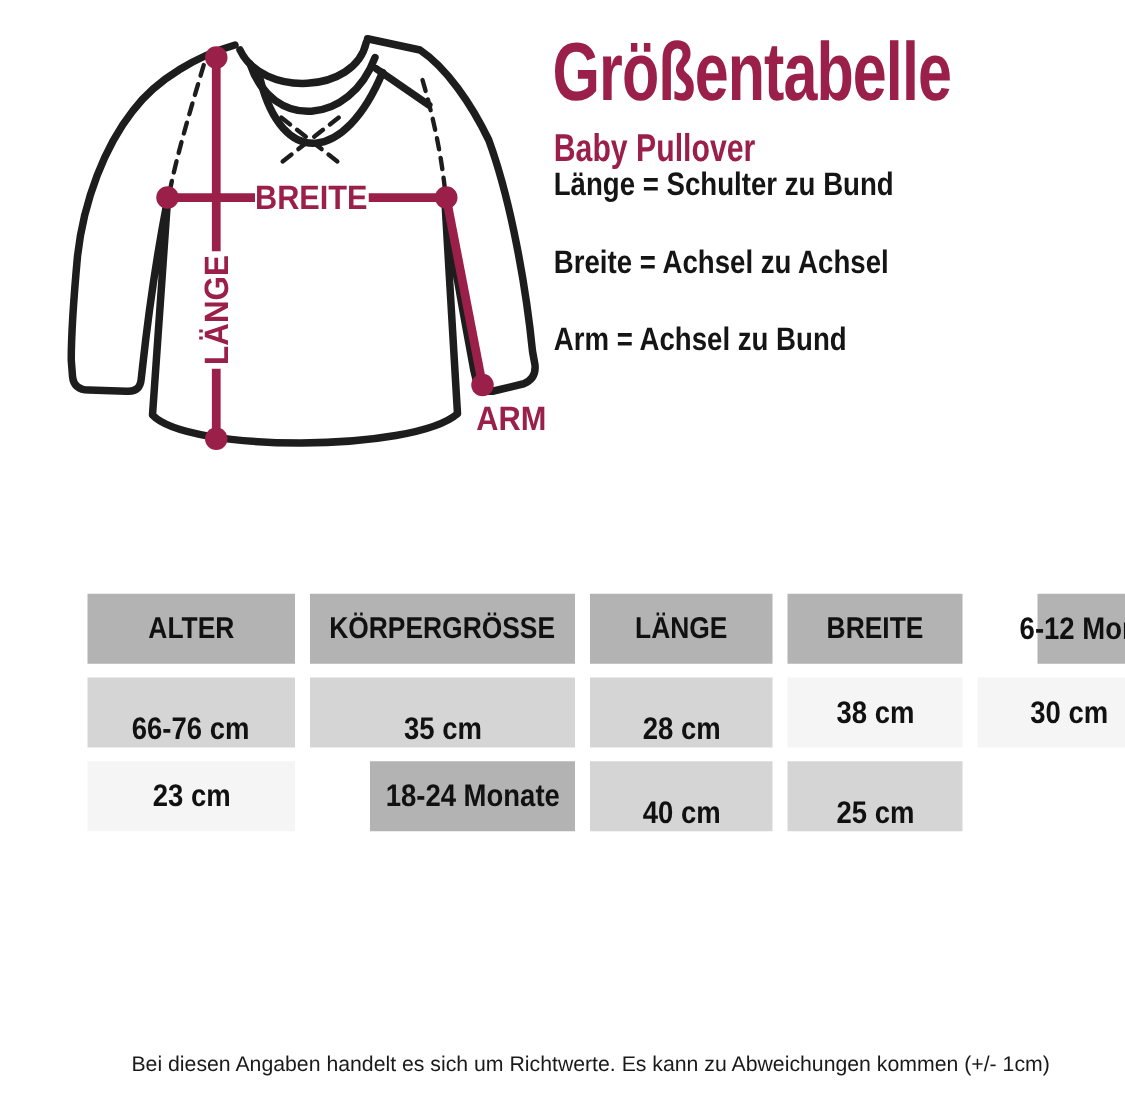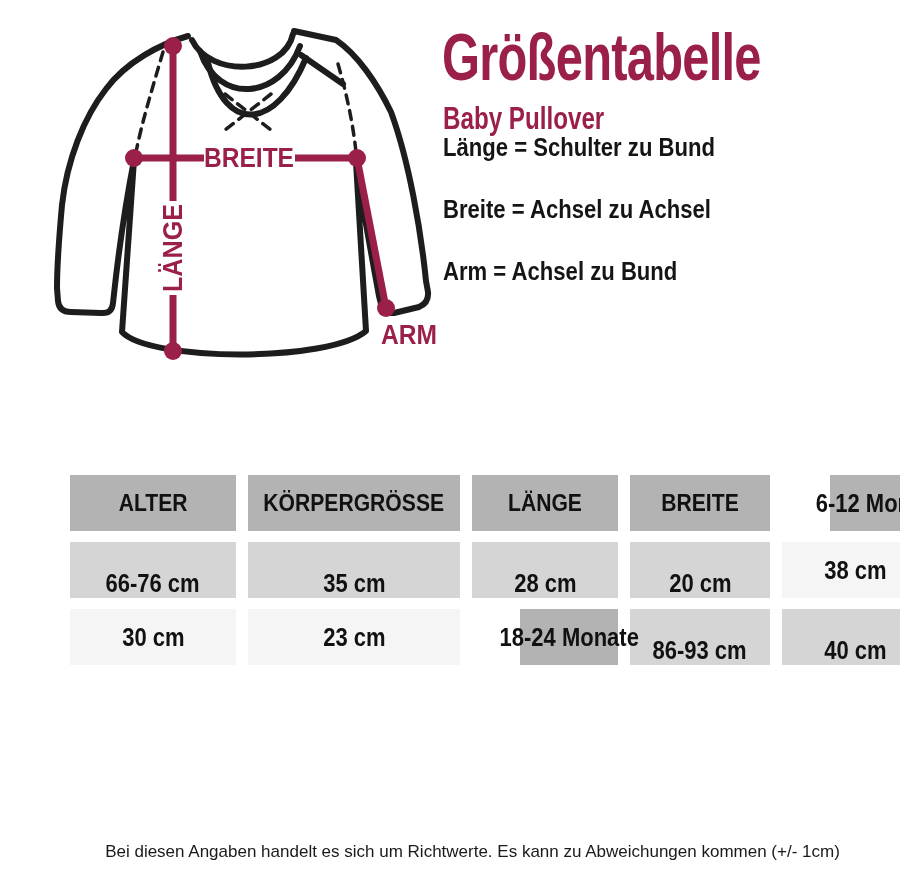--- a/index.html
+++ b/index.html
@@ -135,40 +135,37 @@
       </div>
     <div class="cell odd">
         <span>66-76 cm</span>
       </div>
     <div class="cell odd">
         <span>35 cm</span>
       </div>
     <div class="cell odd">
         <span>28 cm</span>
       </div>
-    <div class="cell odd">
-        <span>20 cm</span>
-      </div>
 
     <div class="cell even">
         <span>38 cm</span>
       </div>
     <div class="cell even">
         <span>30 cm</span>
       </div>
     <div class="cell even">
         <span>23 cm</span>
       </div>
 
     <div class="cell age">
         <span>18-24 Monate</span>
       </div>
     <div class="cell odd">
-        <span>86-93 cm</span>
+        <span>40 cm</span>
       </div>
     <div class="cell odd">
-        <span>40 cm</span>
+        <span>25 cm</span>
       </div>
   </div>
 
   <p class="footer-note">Bei diesen Angaben handelt es sich um Richtwerte. Es kann zu Abweichungen kommen (+/- 1cm)</p>
 
 </div>
 
 </body></html>

